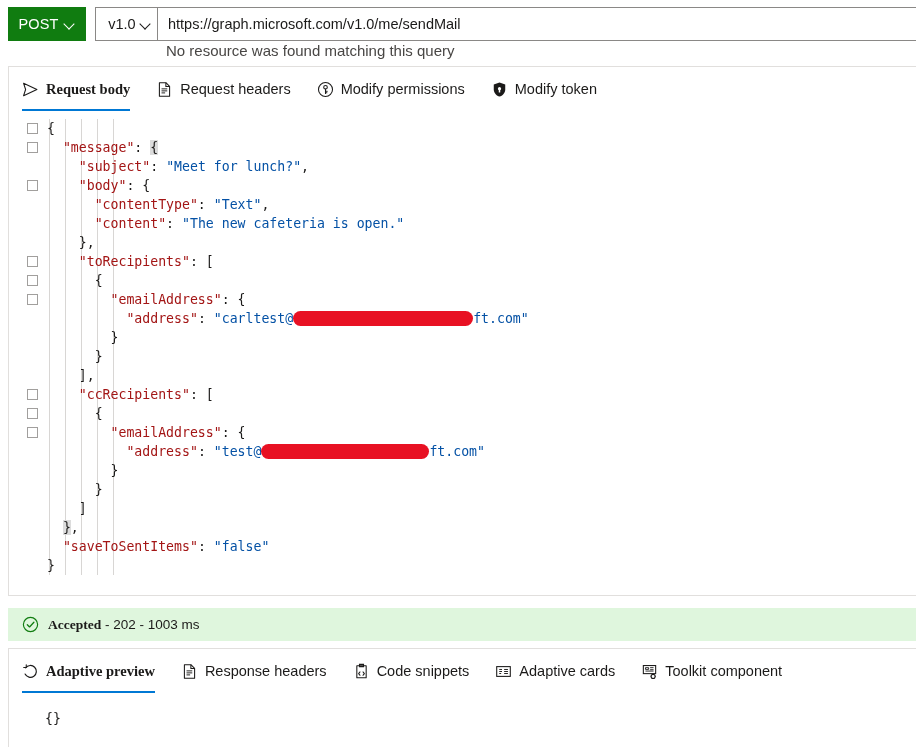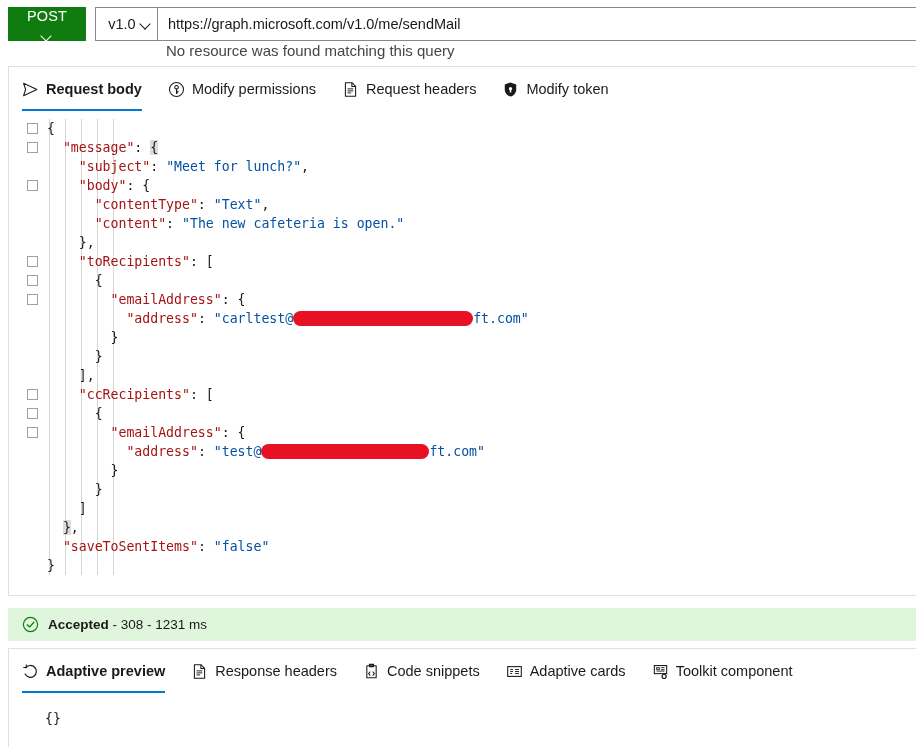--- a/index.html
+++ b/index.html
@@ -24,21 +24,20 @@
   .method-btn {
     width: 78px; height: 34px;
     background: #107c10;
     color: #ffffff;
     border: none;
     display: flex; align-items: center; justify-content: center;
     gap: 7px;
     font-size: 14.5px;
     cursor: pointer;
     padding: 0 6px;
-    flex-direction: column;
   }
   .method-btn .lbl { letter-spacing: .1px; }
 
   .version-btn {
     margin-left: 9px;
     width: 69px; height: 34px;
     background: #fff;
     border: 1px solid #8a8886;
     display: flex; align-items: center; justify-content: center;
     gap: 5px;
@@ -88,21 +87,21 @@
   .tab {
     position: relative;
     display: flex; align-items: center; gap: 7px;
     height: 44px;
     padding: 0 13px;
     font-size: 14.5px;
     color: #1b1a19;
     cursor: pointer;
     white-space: nowrap;
   }
-  .tab.active { font-weight: bold; }
+  .tab.active { font-weight: bold; font-family: Liberation Serif, serif; }
   .tab.active .underline {
     position: absolute; left: 13px; right: 13px; bottom: 0;
     height: 2.5px; background: #0078d4;
   }
   .tab .ic { width: 17px; height: 17px; flex:none; display:block; }
 
   
   .editor {
     position: absolute; left: 0; top: 52px; right: 0; bottom: 0;
     background: #fff;
@@ -150,21 +149,21 @@
   .status {
     position: absolute; left: 8px; top: 608px;
     width: 920px; height: 33px;
     background: #dff6dd;
     display: flex; align-items: center;
     padding-left: 14px;
     gap: 9px;
     font-size: 13.5px;
     color: #1b1a19;
   }
-  .status .txt b { font-weight: bold; }
+  .status .txt b { font-weight: bold; font-family: Liberation Serif, serif; }
 
   
   .respanel {
     position: absolute; left: 8px; top: 648px;
     width: 920px; height: 110px;
     border: 1px solid #e1dfdd;
     background: #fff;
     overflow: hidden;
   }
   .resp-body {
@@ -206,33 +205,33 @@
     <div class="tabbar" id="request-tab-bar">
         <div class="tab active">
           <svg class="ic" viewBox="0 0 16 16">
             <path d="M1.5 2.2 L14 8 L1.5 13.8 L3.4 8 Z" fill="none" stroke="#1b1a19" stroke-width="1" stroke-linejoin="round"></path>
           </svg>
           <span>Request body</span>
           <div class="underline"></div>
         </div>
         <div class="tab">
           <svg class="ic" viewBox="0 0 16 16">
+            <path d="M3.2 1.6 h6.1 L12.8 5.1 v9.3 h-9.6 Z" fill="none" stroke="#1b1a19" stroke-width="1" stroke-linejoin="round"></path>
+            <path d="M9.3 1.6 v3.5 h3.5" fill="none" stroke="#1b1a19" stroke-width="1"></path>
+            <path d="M5.2 7.4 h5.4 M5.2 9.3 h5.4 M5.2 11.2 h3.4" stroke="#1b1a19" stroke-width="0.9"></path>
+          </svg>
+          <span>Request headers</span>
+        </div>
+        <div class="tab">
+          <svg class="ic" viewBox="0 0 16 16">
             <circle cx="8" cy="8" r="6.6" fill="none" stroke="#1b1a19" stroke-width="1"></circle>
             <circle cx="8" cy="5.9" r="1.7" fill="none" stroke="#1b1a19" stroke-width="1"></circle>
             <path d="M8 7.6 v4.2 M8 9.6 h1.6 M8 11 h1.3" stroke="#1b1a19" stroke-width="1" stroke-linecap="round"></path>
           </svg>
           <span>Modify permissions</span>
-        </div>
-        <div class="tab">
-          <svg class="ic" viewBox="0 0 16 16">
-            <path d="M3.2 1.6 h6.1 L12.8 5.1 v9.3 h-9.6 Z" fill="none" stroke="#1b1a19" stroke-width="1" stroke-linejoin="round"></path>
-            <path d="M9.3 1.6 v3.5 h3.5" fill="none" stroke="#1b1a19" stroke-width="1"></path>
-            <path d="M5.2 7.4 h5.4 M5.2 9.3 h5.4 M5.2 11.2 h3.4" stroke="#1b1a19" stroke-width="0.9"></path>
-          </svg>
-          <span>Request headers</span>
         </div>
         <div class="tab">
           <svg class="ic" viewBox="0 0 16 16">
             <path d="M8 1.3 L13.4 3.3 v4.6 c0 3.5 -2.6 5.7 -5.4 6.8 C5.2 13.6 2.6 11.4 2.6 7.9 V3.3 Z" fill="#1b1a19"></path>
             <circle cx="8" cy="7.2" r="1.5" fill="#fff"></circle>
             <rect x="7.3" y="7.8" width="1.4" height="3" fill="#fff"></rect>
           </svg>
           <span>Modify token</span>
         </div>
       </div>
@@ -269,21 +268,21 @@
           <div class="cline"><span></span><span class="p">}</span></div>
         </div>
     </div>
   </div>
 
   <div class="status">
     <svg class="ic" width="17" height="17" viewBox="0 0 16 16">
       <circle cx="8" cy="8" r="6.7" fill="none" stroke="#107c10" stroke-width="1.1"></circle>
       <path d="M5 8.2 L7.1 10.3 L11.2 5.9" fill="none" stroke="#107c10" stroke-width="1.2" stroke-linecap="round" stroke-linejoin="round"></path>
     </svg>
-    <span class="txt"><b>Accepted</b><span> - 308 - 1231 ms</span></span>
+    <span class="txt"><b>Accepted</b><span> - 202 - 1003 ms</span></span>
   </div>
 
   <div class="respanel">
     <div class="tabbar" id="response-tab-bar">
         <div class="tab active">
           <svg class="ic" viewBox="0 0 16 16">
             <path d="M4 4.3 V1.7 M4 4.3 H1.6" fill="none" stroke="#1b1a19" stroke-width="1" stroke-linecap="round"></path>
             <path d="M3.4 4.6 A5.6 5.6 0 1 1 2.9 10.4" fill="none" stroke="#1b1a19" stroke-width="1.1" stroke-linecap="round"></path>
           </svg>
           <span>Adaptive preview</span>

